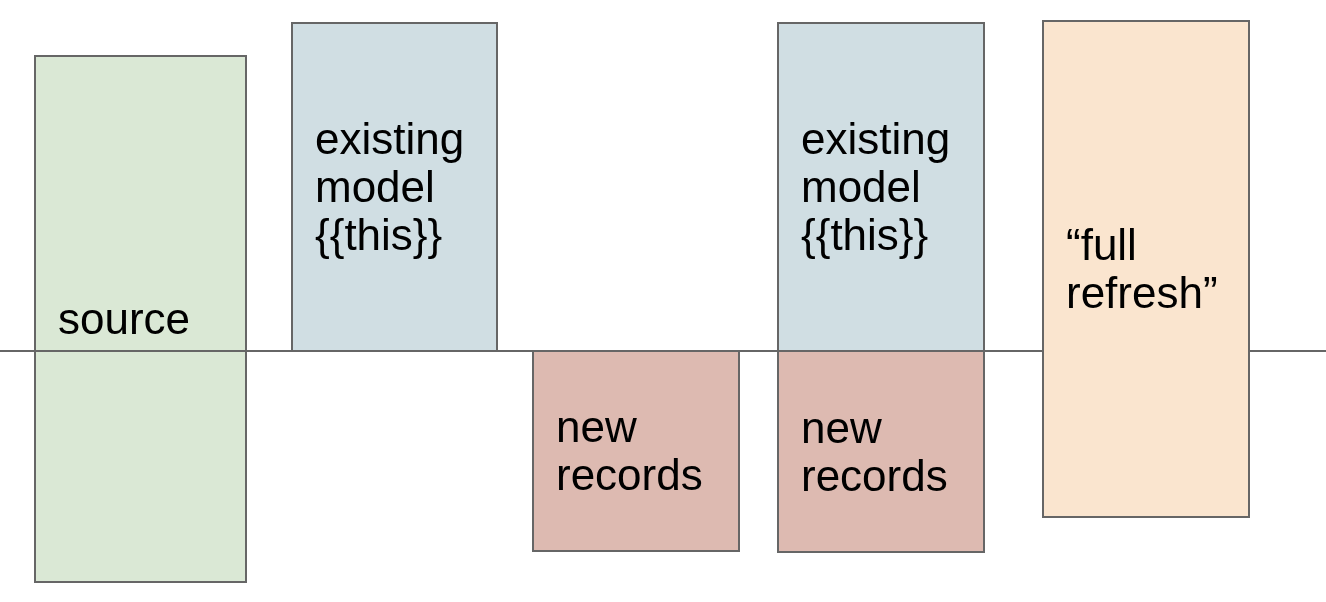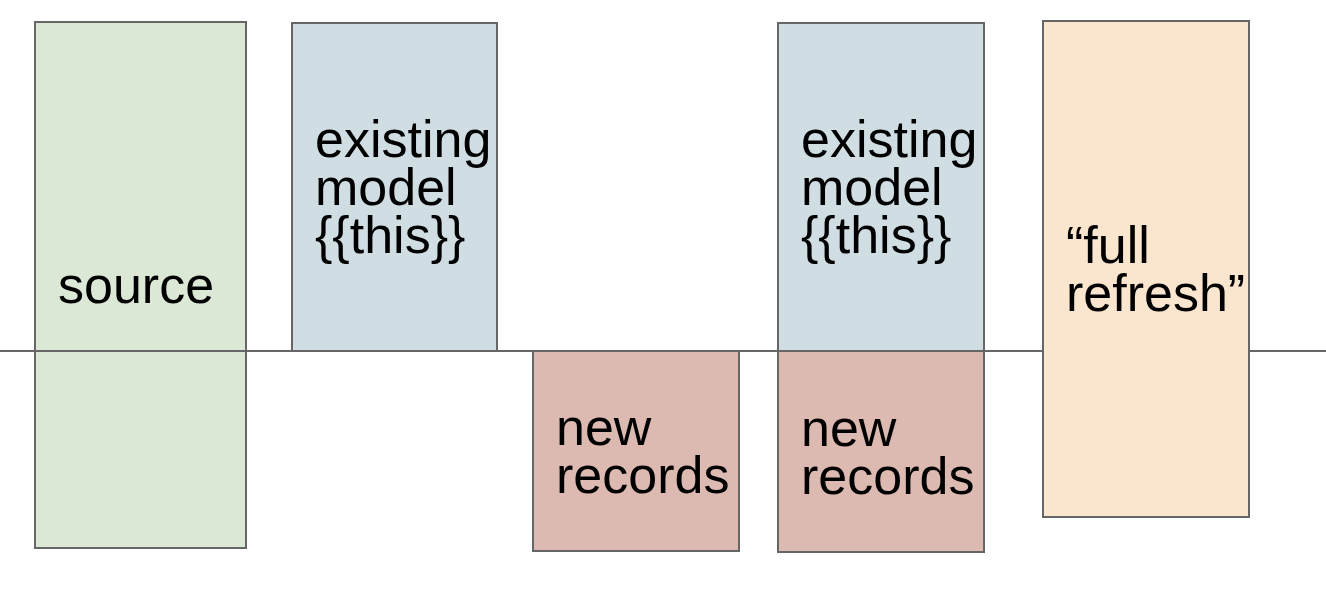--- a/index.html
+++ b/index.html
@@ -28,28 +28,28 @@
     position: absolute;
     box-sizing: border-box;
     border: 2px solid #666666;
     display: flex;
     align-items: center;
   }
   .box .label {
     display: block;
     padding-left: 22px;
     padding-right: 6px;
-    font-size: 52px;
+    font-size: 44px;
     line-height: 48px;
     color: #000000;
     white-space: pre-line;
     letter-spacing: 0;
   }
   
-  .under-line { z-index: 0; }
+  .under-line { z-index: 0; margin-top: 34px; }
   .over-line  { z-index: 2; }
 
   
   .box-source          { left: 34px;   top: 21px;  width: 213px; height: 528px; }
   .box-existing-1      { left: 291px;  top: 22px;  width: 207px; height: 330px; }
   .box-new-records-1   { left: 532px;  top: 350px; width: 208px; height: 202px; }
   .box-existing-2      { left: 777px;  top: 22px;  width: 208px; height: 330px; }
   .box-new-records-2   { left: 777px;  top: 350px; width: 208px; height: 203px; }
   .box-full-refresh    { left: 1042px; top: 20px;  width: 208px; height: 498px; }
 </style>

